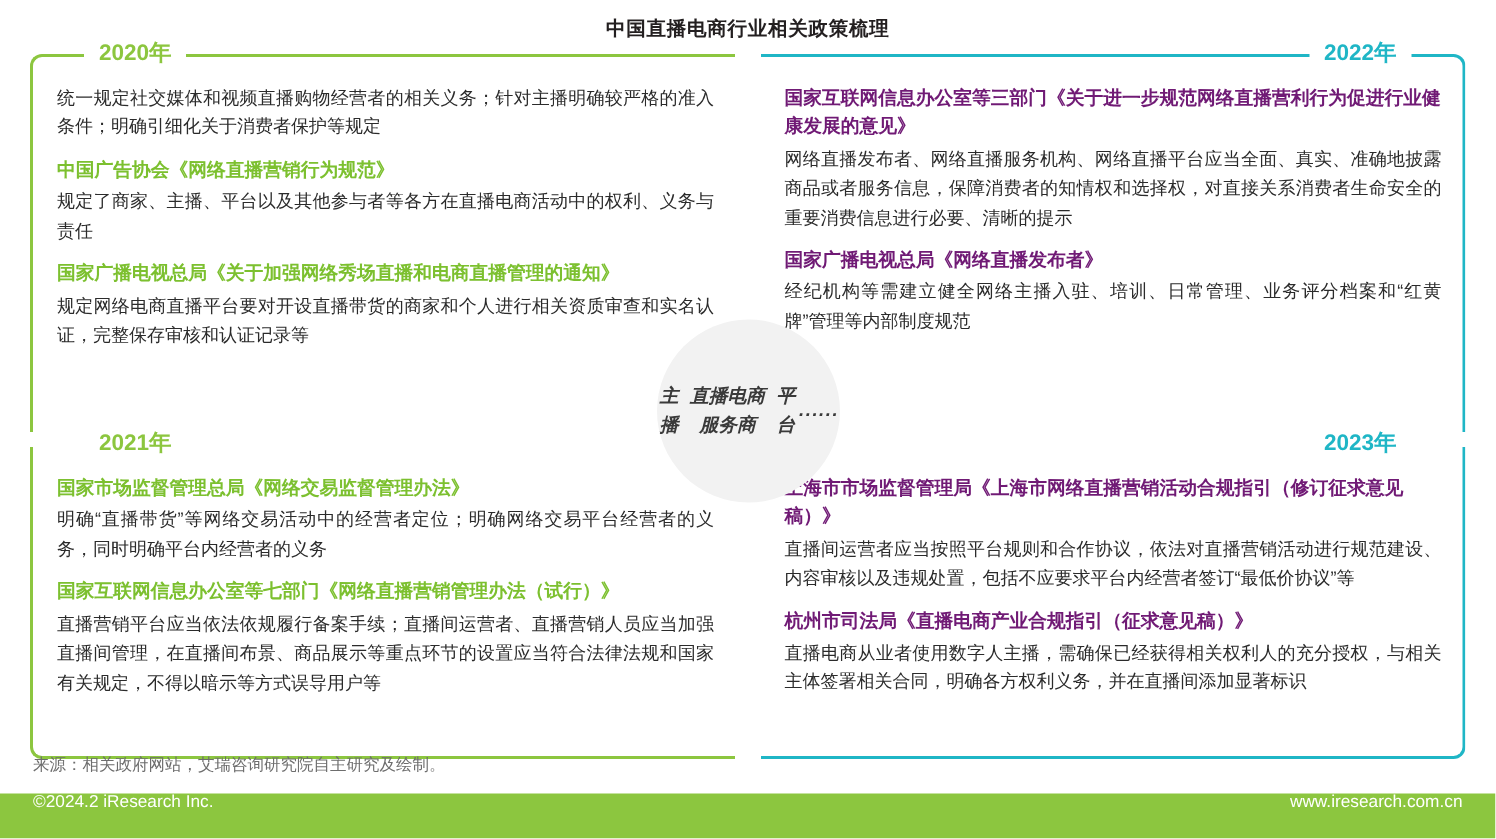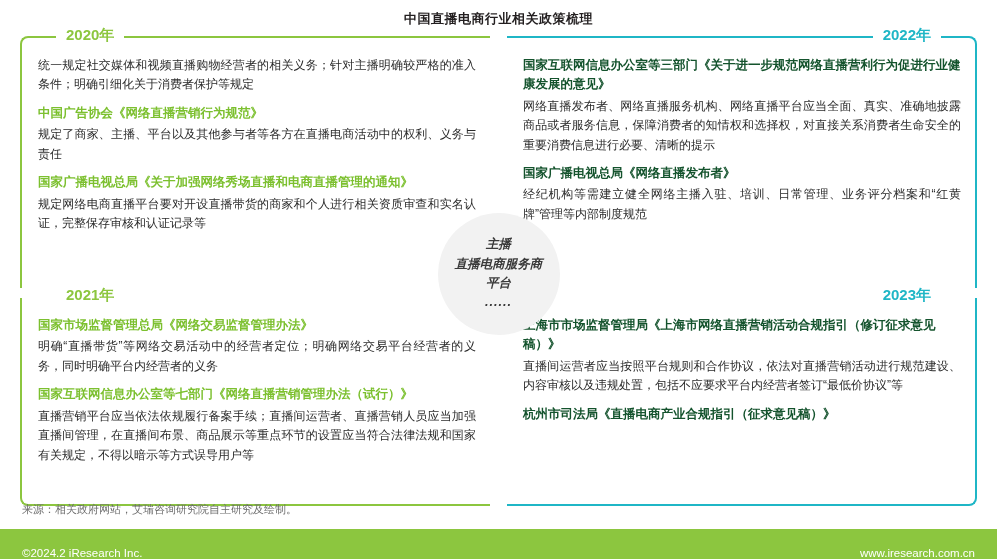--- a/index.html
+++ b/index.html
@@ -91,41 +91,41 @@
   .entry { margin-bottom: 9px; }
   .entry:last-child { margin-bottom: 0; }
 
   .entry-head {
     font-size: 12.5px;
     font-weight: bold;
     line-height: 1.55;
     margin-bottom: 2px;
   }
   .head-green { color: #7cc02f; }
-  .head-teal  { color: #14532d; }
+  .head-teal  { color: #701a75; }
 
   .entry-body {
     font-size: 12px;
     line-height: 1.62;
     color: #2b2b2b;
     text-align: justify;
   }
 
   
   .center-circle {
     position: absolute;
     left: 50%;
     top: 238px;
     transform: translate(-50%, -50%);
     width: 122px;
     height: 122px;
     border-radius: 50%;
     background: #f2f2f2;
     display: flex;
-    flex-direction: column;
+    flex-direction: row;
     align-items: center;
     justify-content: center;
     text-align: center;
     z-index: 5;
   }
   .center-circle div {
     font-size: 12.5px;
     font-weight: bold;
     font-style: italic;
     color: #3a3a3a;
@@ -148,21 +148,21 @@
   .footer {
     position: absolute;
     left: 0;
     bottom: 0;
     width: 100%;
     height: 30px;
     background: #8cc63f;
     color: #ffffff;
     font-size: 11.5px;
     display: flex;
-    align-items: flex-end;
+    align-items: flex-start;
     justify-content: space-between;
     box-sizing: border-box;
     padding: 0 22px;
   }
 </style>
 </head>
 <body>
 
 <div class="page-title">中国直播电商行业相关政策梳理</div>
 
@@ -208,20 +208,21 @@
   </div>
 
   <div class="panel q2023">
     <span class="year-tag right year-teal">2023年</span>
     <div class="entry">
       <div class="entry-head head-teal">上海市市场监督管理局《上海市网络直播营销活动合规指引（修订征求意见稿）》</div>
       <div class="entry-body">直播间运营者应当按照平台规则和合作协议，依法对直播营销活动进行规范建设、内容审核以及违规处置，包括不应要求平台内经营者签订“最低价协议”等</div>
     </div>
     <div class="entry">
       <div class="entry-head head-teal">杭州市司法局《直播电商产业合规指引（征求意见稿）》</div>
+      <div class="entry-body">直播电商从业者使用数字人主播，需确保已经获得相关权利人的充分授权，与相关主体签署相关合同，明确各方权利义务，并在直播间添加显著标识</div>
     </div>
   </div>
 
   <div class="center-circle">
     <div>主播</div>
     <div>直播电商服务商</div>
     <div>平台</div>
     <div class="dots">......</div>
   </div>
 

